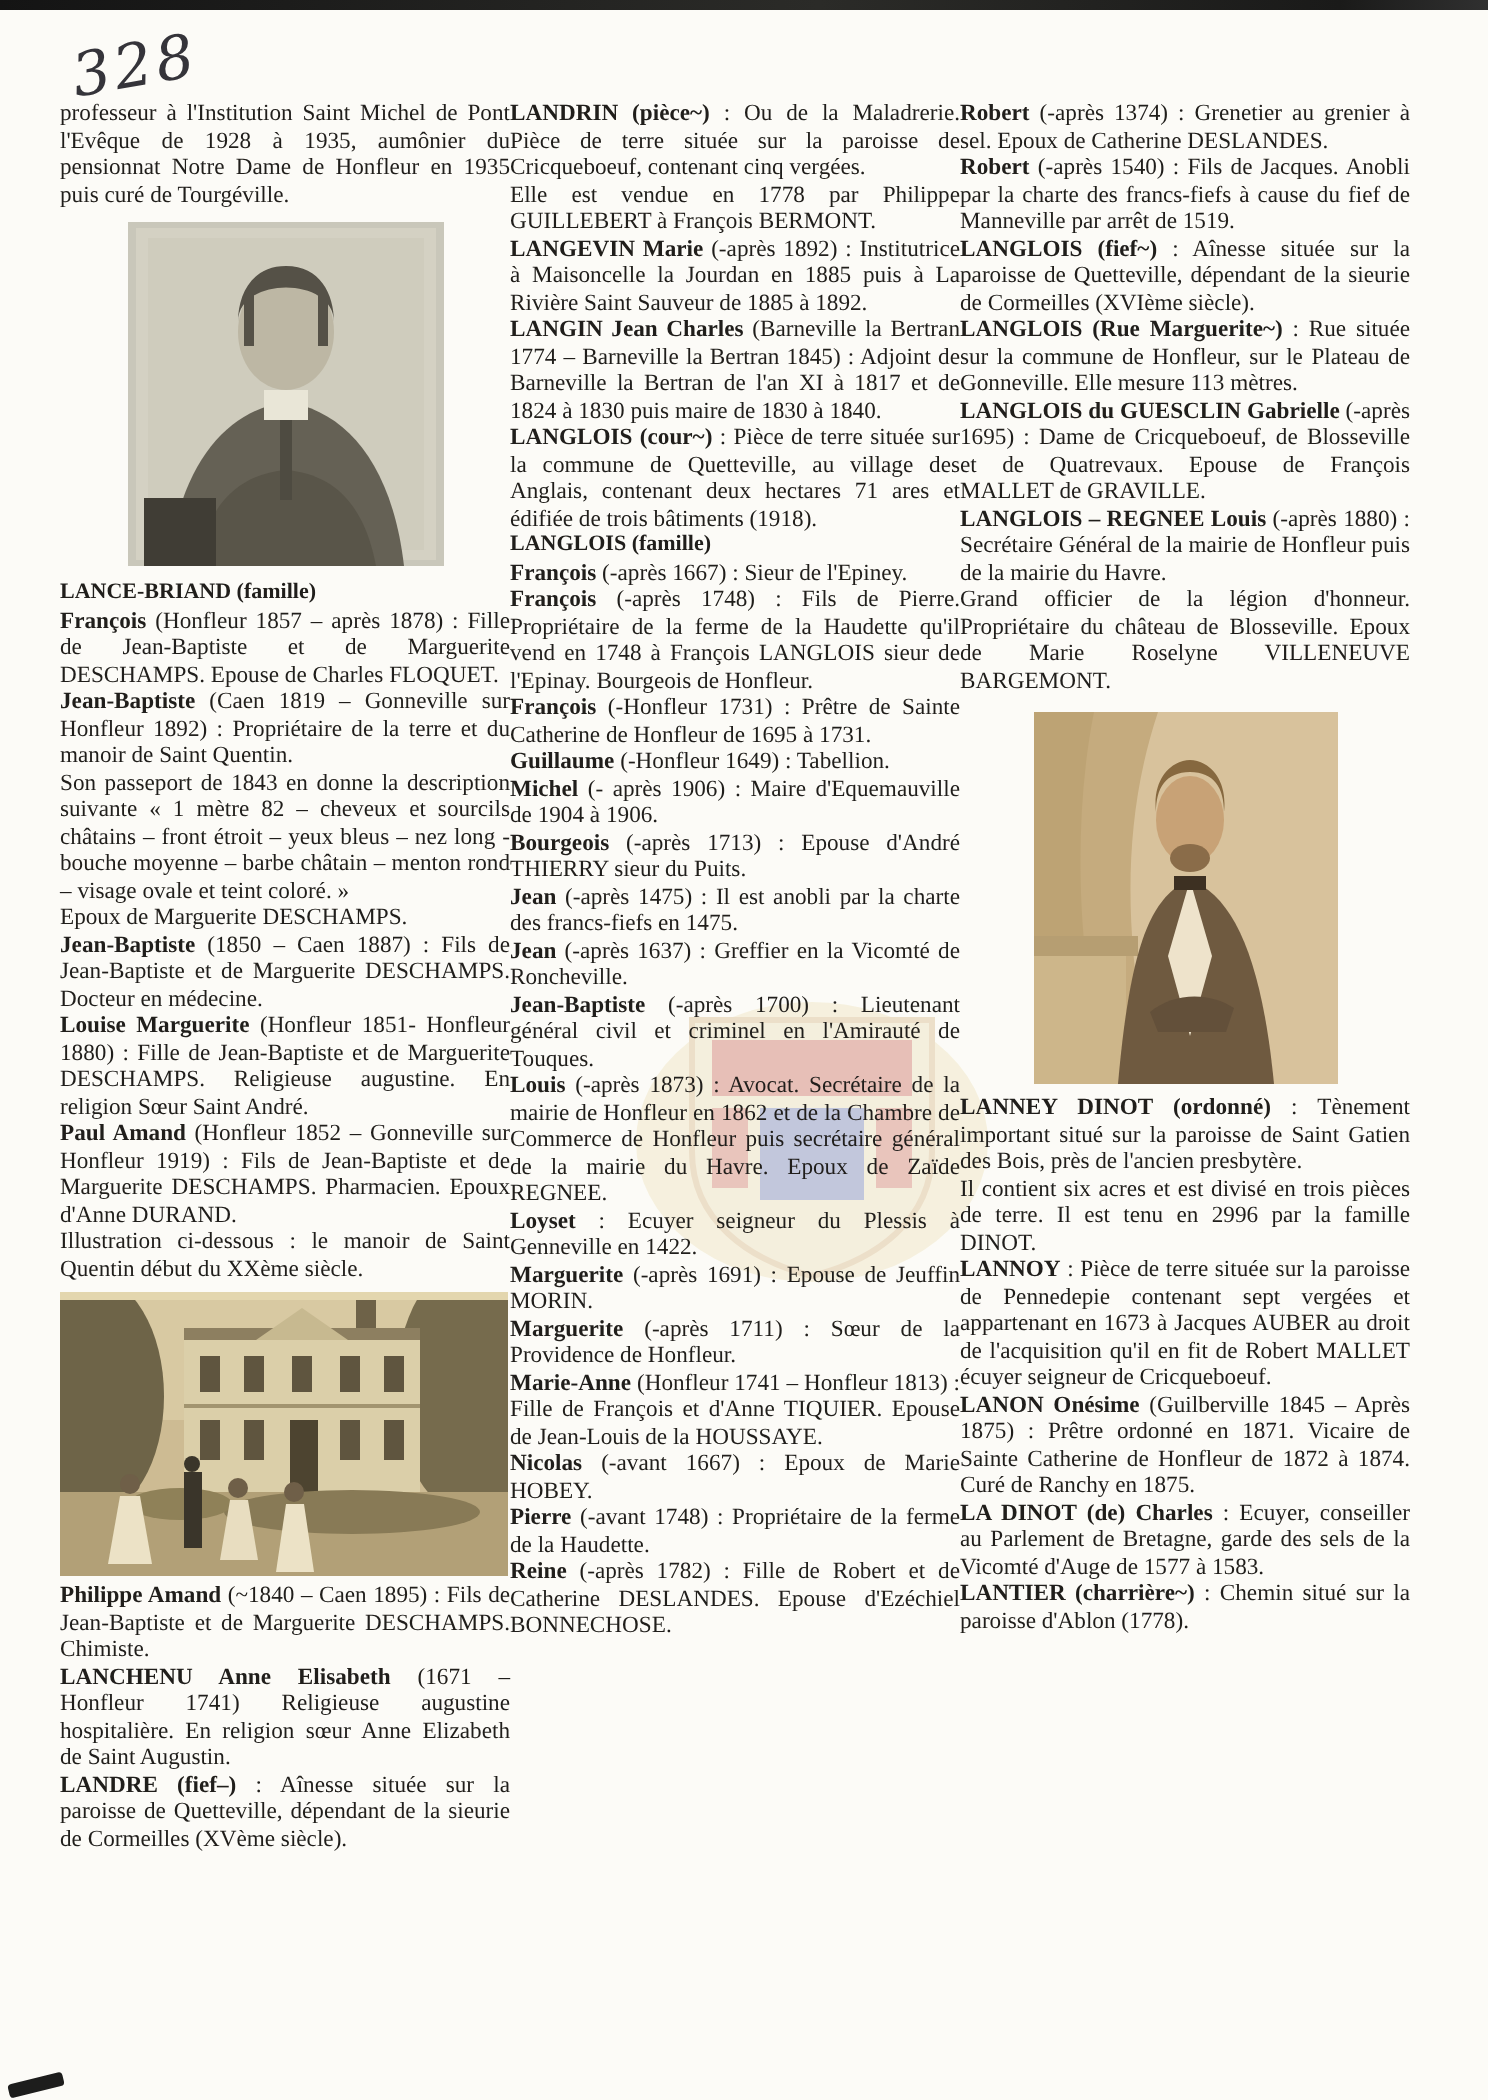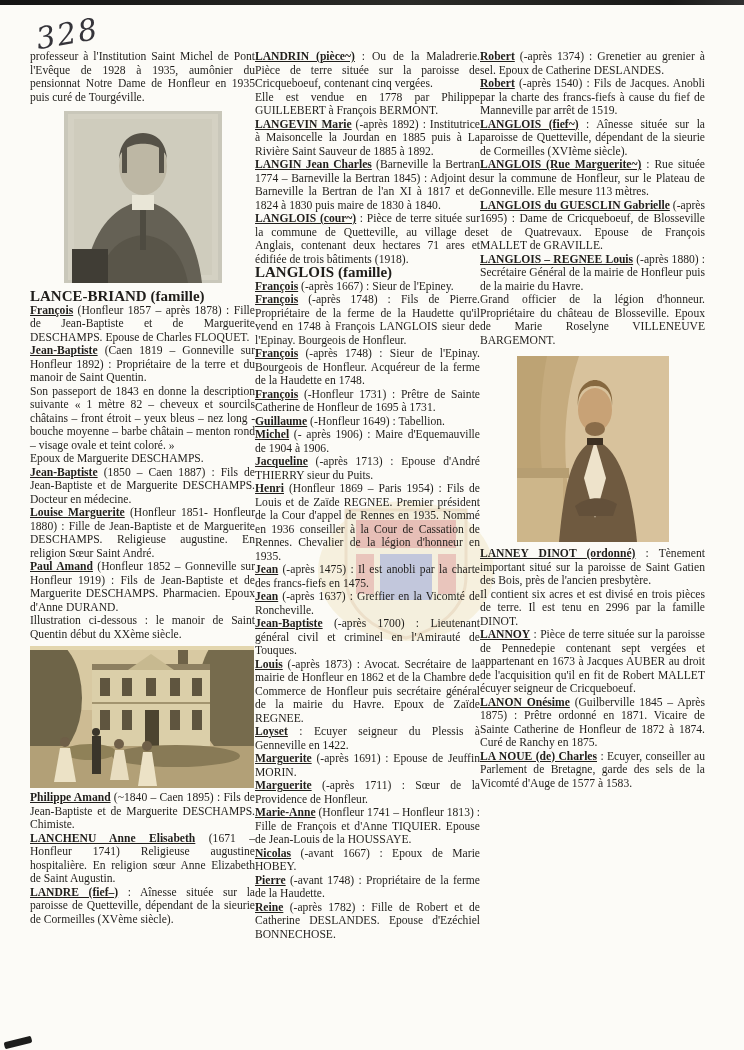--- a/index.html
+++ b/index.html
@@ -30,22 +30,22 @@
   .columns{
     position:relative;z-index:1;
     display:flex;gap:0;
     padding:50px 19px 0 30px;
   }
   .col{width:225px;flex:none;}
   p.entry,h3.heading{
     margin:0;font-size:11.6px;line-height:13.5px;
     text-align:justify;
   }
-  h3.heading{font-size:15px;font-weight:bold;text-align:left;}
-  p.entry b{font-weight:bold;text-decoration:underline;}
+  h3.heading{font-size:11px;font-weight:bold;text-align:left;}
+  p.entry b{font-weight:bold;}
   .gap{margin-top:12px;}
   .photo{margin:7px auto;display:block;}
   .photo svg{display:block;}
   .photo.kind-portrait1{width:158px;}
   .photo.kind-manor{width:224px;margin:5px 0 3px 0;}
   .photo.kind-portrait2{width:152px;margin:9px auto 5px auto;}
 </style>
 </head>
 <body>
 
@@ -133,26 +133,24 @@
     </div>
   <div class="col">
       <p class="entry"><b>LANDRIN (pièce~)</b> : Ou de la Maladrerie. Pièce de terre située sur la paroisse de Cricqueboeuf, contenant cinq vergées.</p>
       <p class="entry">Elle est vendue en 1778 par Philippe GUILLEBERT à François BERMONT.</p>
       <p class="entry gap"><b>LANGEVIN Marie</b> (-après 1892) : Institutrice à Maisoncelle la Jourdan en 1885 puis à La Rivière Saint Sauveur de 1885 à 1892.</p>
       <p class="entry gap"><b>LANGIN Jean Charles</b> (Barneville la Bertran 1774 – Barneville la Bertran 1845) : Adjoint de Barneville la Bertran de l'an XI à 1817 et de 1824 à 1830 puis maire de 1830 à 1840.</p>
       <p class="entry gap"><b>LANGLOIS (cour~)</b> : Pièce de terre située sur la commune de Quetteville, au village des Anglais, contenant deux hectares 71 ares et édifiée de trois bâtiments (1918).</p>
       <h3 class="heading gap">LANGLOIS (famille)</h3>
       <p class="entry"><b>François</b> (-après 1667) : Sieur de l'Epiney.</p>
       <p class="entry"><b>François</b> (-après 1748) : Fils de Pierre. Propriétaire de la ferme de la Haudette qu'il vend en 1748 à François LANGLOIS sieur de l'Epinay. Bourgeois de Honfleur.</p>
-      <p class="entry"><b>François</b> (-après 1748) : Sieur de l'Epinay. Bourgeois de Honfleur. Acquéreur de la ferme de la Haudette en 1748.</p>
       <p class="entry"><b>François</b> (-Honfleur 1731) : Prêtre de Sainte Catherine de Honfleur de 1695 à 1731.</p>
       <p class="entry"><b>Guillaume</b> (-Honfleur 1649) : Tabellion.</p>
       <p class="entry"><b>Michel</b> (- après 1906) : Maire d'Equemauville de 1904 à 1906.</p>
-      <p class="entry"><b>Jacqueline</b> (-après 1713) : Epouse d'André THIERRY sieur du Puits.</p>
-      <p class="entry"><b>Henri</b> (Honfleur 1869 – Paris 1954) : Fils de Louis et de Zaïde REGNEE. Premier président de la Cour d'appel de Rennes en 1935. Nommé en 1936 conseiller à la Cour de Cassation de Rennes. Chevalier de la légion d'honneur en 1935.</p>
+      <p class="entry"><b>Bourgeois</b> (-après 1713) : Epouse d'André THIERRY sieur du Puits.</p>
       <p class="entry"><b>Jean</b> (-après 1475) : Il est anobli par la charte des francs-fiefs en 1475.</p>
       <p class="entry"><b>Jean</b> (-après 1637) : Greffier en la Vicomté de Roncheville.</p>
       <p class="entry"><b>Jean-Baptiste</b> (-après 1700) : Lieutenant général civil et criminel en l'Amirauté de Touques.</p>
       <p class="entry"><b>Louis</b> (-après 1873) : Avocat. Secrétaire de la mairie de Honfleur en 1862 et de la Chambre de Commerce de Honfleur puis secrétaire général de la mairie du Havre. Epoux de Zaïde REGNEE.</p>
       <p class="entry"><b>Loyset</b> : Ecuyer seigneur du Plessis à Genneville en 1422.</p>
       <p class="entry"><b>Marguerite</b> (-après 1691) : Epouse de Jeuffin MORIN.</p>
       <p class="entry"><b>Marguerite</b> (-après 1711) : Sœur de la Providence de Honfleur.</p>
       <p class="entry"><b>Marie-Anne</b> (Honfleur 1741 – Honfleur 1813) : Fille de François et d'Anne TIQUIER. Epouse de Jean-Louis de la HOUSSAYE.</p>
       <p class="entry"><b>Nicolas</b> (-avant 1667) : Epoux de Marie HOBEY.</p>
       <p class="entry"><b>Pierre</b> (-avant 1748) : Propriétaire de la ferme de la Haudette.</p>
@@ -179,17 +177,18 @@
       <ellipse cx="78" cy="54" rx="17" ry="22" fill="#c8a276"></ellipse>
       <path d="M61 50 C59 32 70 24 78 24 C86 24 97 32 95 50 C95 38 90 30 78 30 C66 30 61 38 61 50 Z" fill="#86683f"></path>
       <ellipse cx="78" cy="73" rx="10" ry="7" fill="#8a6c49"></ellipse>
       <path d="M58 150 C70 140 88 140 100 148 L96 160 L62 160 Z" fill="#63503a"></path>
     </svg>
   </div>
       <p class="entry gap"><b>LANNEY DINOT (ordonné)</b> : Tènement important situé sur la paroisse de Saint Gatien des Bois, près de l'ancien presbytère.</p>
       <p class="entry">Il contient six acres et est divisé en trois pièces de terre. Il est tenu en 2996 par la famille DINOT.</p>
       <p class="entry gap"><b>LANNOY</b> : Pièce de terre située sur la paroisse de Pennedepie contenant sept vergées et appartenant en 1673 à Jacques AUBER au droit de l'acquisition qu'il en fit de Robert MALLET écuyer seigneur de Cricqueboeuf.</p>
       <p class="entry gap"><b>LANON Onésime</b> (Guilberville 1845 – Après 1875) : Prêtre ordonné en 1871. Vicaire de Sainte Catherine de Honfleur de 1872 à 1874. Curé de Ranchy en 1875.</p>
-      <p class="entry gap"><b>LA NOUE (de) Charles</b> : Ecuyer, conseiller au Parlement de Bretagne, garde des sels de la Vicomté d'Auge de 1577 à 1583.</p>
+      <p class="entry gap"><b>LA DINOT (de) Charles</b> : Ecuyer, conseiller au Parlement de Bretagne, garde des sels de la Vicomté d'Auge de 1577 à 1583.</p>
+      <p class="entry gap"><b>LANTIER (charrière~)</b> : Chemin situé sur la paroisse d'Ablon (1778).</p>
     </div>
 </div>
 
 <div class="scan-mark-bottom"></div>
 
 </body></html>

